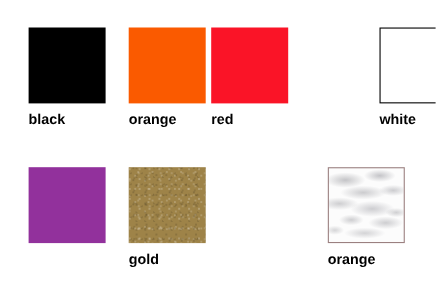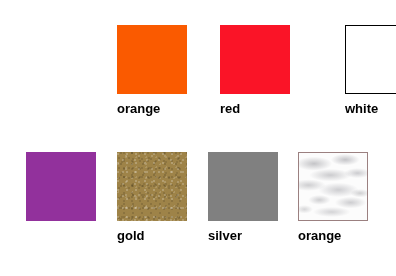--- a/index.html
+++ b/index.html
@@ -70,44 +70,44 @@
       radial-gradient(ellipse 22px 8px  at 76% 74%, rgba(148,148,154,0.45) 0%, rgba(148,148,154,0.0) 72%),
       radial-gradient(ellipse 26px 7px  at 48% 88%, rgba(150,150,156,0.40) 0%, rgba(150,150,156,0.0) 72%),
       radial-gradient(ellipse 14px 6px  at 90% 60%, rgba(145,145,150,0.42) 0%, rgba(145,145,150,0.0) 70%),
       radial-gradient(ellipse 12px 6px  at 8%  84%, rgba(150,150,155,0.38) 0%, rgba(150,150,155,0.0) 70%);
   }
 </style>
 </head>
 <body>
 
 <div id="swatch-grid" style="background: rgb(255, 255, 255);">
+    <div class="swatch-cell" style="left: 26px; top: 25px; width: 70px;">
+      <div class="swatch-box" style="width: 70px; height: 69px; background: rgb(0, 0, 0);"></div>
+      <div class="swatch-label">black</div>
+    </div>
     <div class="swatch-cell" style="left: 117px; top: 25px; width: 52px;">
       <div class="swatch-box" style="width: 70px; height: 69px; background: rgb(250, 90, 0);"></div>
       <div class="swatch-label">orange</div>
     </div>
-    <div class="swatch-cell" style="left: 220px; top: 25px; width: 70px;">
+    <div class="swatch-cell" style="left: 192px; top: 25px; width: 70px;">
       <div class="swatch-box" style="width: 70px; height: 69px; background: rgb(250, 20, 39);"></div>
       <div class="swatch-label">red</div>
     </div>
     <div class="swatch-cell" style="left: 298px; top: 25px; width: 70px; margin-left: 47px;">
       <div class="swatch-box" style="width: 70px; height: 69px; background: rgb(255, 255, 255); border: 1px solid rgb(0, 0, 0);"></div>
       <div class="swatch-label">white</div>
     </div>
     <div class="swatch-cell" style="left: 26px; top: 152px; width: 70px;">
       <div class="swatch-box" style="width: 70px; height: 69px; background: rgb(146, 49, 156);"></div>
     </div>
     <div class="swatch-cell" style="left: 117px; top: 152px; width: 92px;">
       <div class="swatch-box" style="width: 70px; height: 69px; background: rgb(158, 131, 72);">
         <div class="tex tex-gold"></div>
       </div>
       <div class="swatch-label">gold</div>
     </div>
-    <div class="swatch-cell" style="left: 208px; top: 152px; width: 70px;">
-      <div class="swatch-box" style="width: 70px; height: 69px; background: rgb(128, 128, 128);"></div>
-      <div class="swatch-label">silver</div>
-    </div>
     <div class="swatch-cell" style="left: 298px; top: 152px; width: 70px;">
       <div class="swatch-box" style="width: 70px; height: 69px; background: rgb(252, 252, 252); border: 1px solid rgb(155, 128, 128);">
         <div class="tex tex-frost"></div>
       </div>
       <div class="swatch-label">orange</div>
     </div>
   </div>
 
 </body></html>

